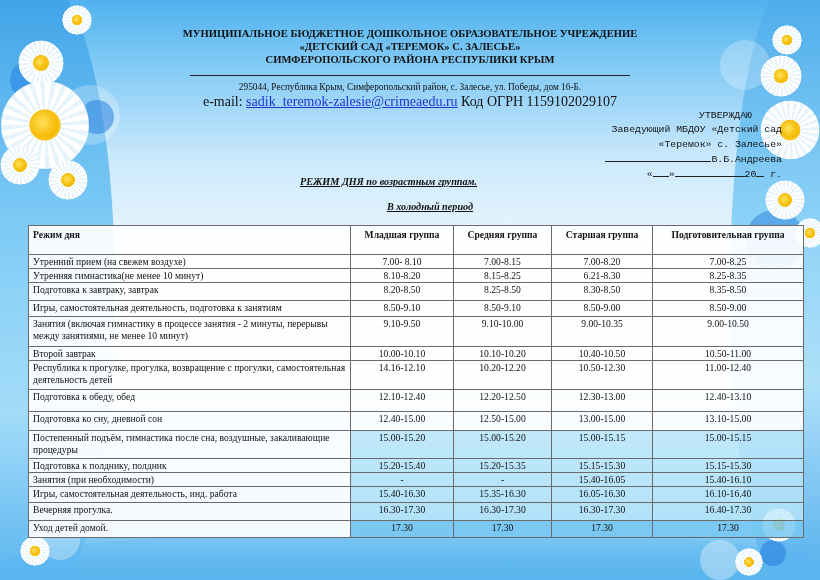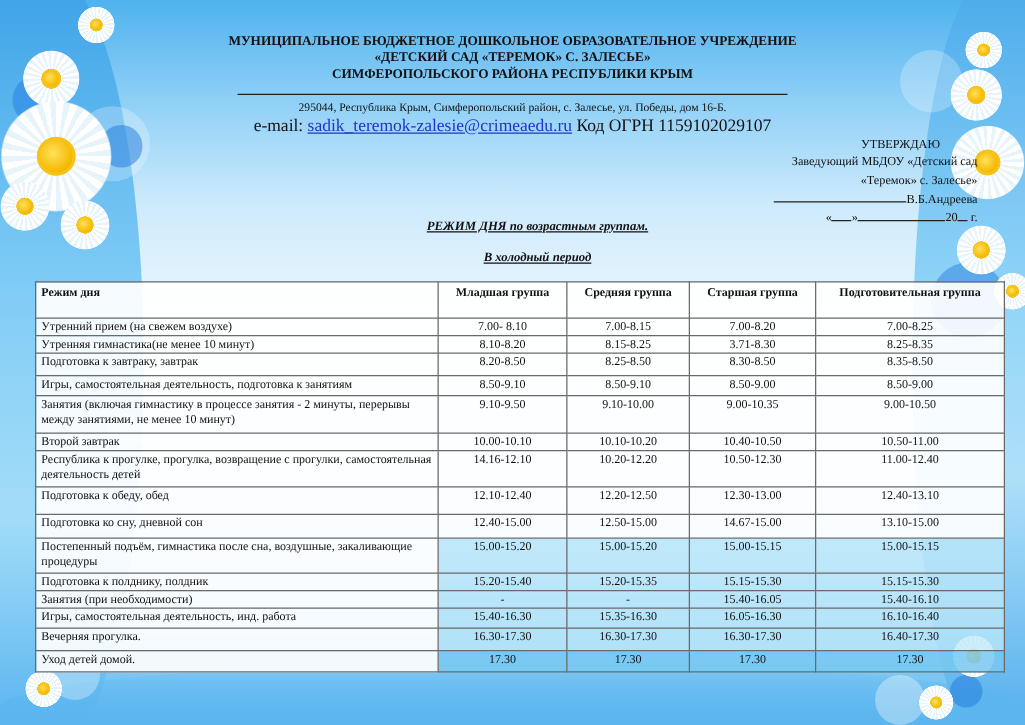--- a/index.html
+++ b/index.html
@@ -57,27 +57,27 @@
       font-size: 9.3px; line-height: 14px;
     }
     .contact {
       position: absolute; left: 140px; top: 95px; width: 540px; text-align: center;
       font-size: 14px; line-height: 14px;
     }
     .contact a { color: #2233cc; text-decoration: underline; }
 
     .approve {
       position: absolute; right: 38px; top: 109px; width: 240px; text-align: right;
-      font-size: 9.8px; line-height: 14.3px;
+      font-size: 9.8px; line-height: 14.3px; font-family: Liberation Mono, monospace;
     }
     .approve .line { display: block; }
     .approve .u { display: inline-block; border-bottom: 1px solid #222; height: 10px; vertical-align: baseline; }
 
     .title-main {
-      position: absolute; left: 300px; top: 176px; width: 260px; text-align: center;
+      position: absolute; left: 300px; top: 176px; width: 260px; 
       font-size: 10.2px; font-weight: bold; font-style: italic; text-decoration: underline;
     }
     .title-sub {
       position: absolute; left: 300px; top: 201px; width: 260px; text-align: center;
       font-size: 10.2px; font-weight: bold; font-style: italic; text-decoration: underline;
     }
 
     table.schedule {
       position: absolute; left: 28px; top: 225px; width: 775px;
       border-collapse: collapse; font-size: 9.6px; table-layout: fixed;
@@ -180,21 +180,21 @@
         <td class="a">Утренний прием (на свежем воздухе)</td>
         <td class="v">7.00- 8.10</td>
         <td class="v">7.00-8.15</td>
         <td class="v">7.00-8.20</td>
         <td class="v">7.00-8.25</td>
       </tr>
       <tr style="height:14px;">
         <td class="a">Утренняя гимнастика(не менее 10 минут)</td>
         <td class="v">8.10-8.20</td>
         <td class="v">8.15-8.25</td>
-        <td class="v">3.71-8.30</td>
+        <td class="v">6.21-8.30</td>
         <td class="v">8.25-8.35</td>
       </tr>
       <tr style="height:18px;">
         <td class="a">Подготовка к завтраку, завтрак</td>
         <td class="v">8.20-8.50</td>
         <td class="v">8.25-8.50</td>
         <td class="v">8.30-8.50</td>
         <td class="v">8.35-8.50</td>
       </tr>
       <tr style="height:16px;">
@@ -229,21 +229,21 @@
         <td class="a">Подготовка к обеду, обед</td>
         <td class="v">12.10-12.40</td>
         <td class="v">12.20-12.50</td>
         <td class="v">12.30-13.00</td>
         <td class="v">12.40-13.10</td>
       </tr>
       <tr style="height:19px;">
         <td class="a">Подготовка ко сну, дневной сон</td>
         <td class="v">12.40-15.00</td>
         <td class="v">12.50-15.00</td>
-        <td class="v">14.67-15.00</td>
+        <td class="v">13.00-15.00</td>
         <td class="v">13.10-15.00</td>
       </tr>
       <tr class="hl" style="height:28px;">
         <td class="a">Постепенный подъём, гимнастика после сна, воздушные, закаливающие процедуры</td>
         <td class="v">15.00-15.20</td>
         <td class="v">15.00-15.20</td>
         <td class="v">15.00-15.15</td>
         <td class="v">15.00-15.15</td>
       </tr>
       <tr class="hl" style="height:14px;">

